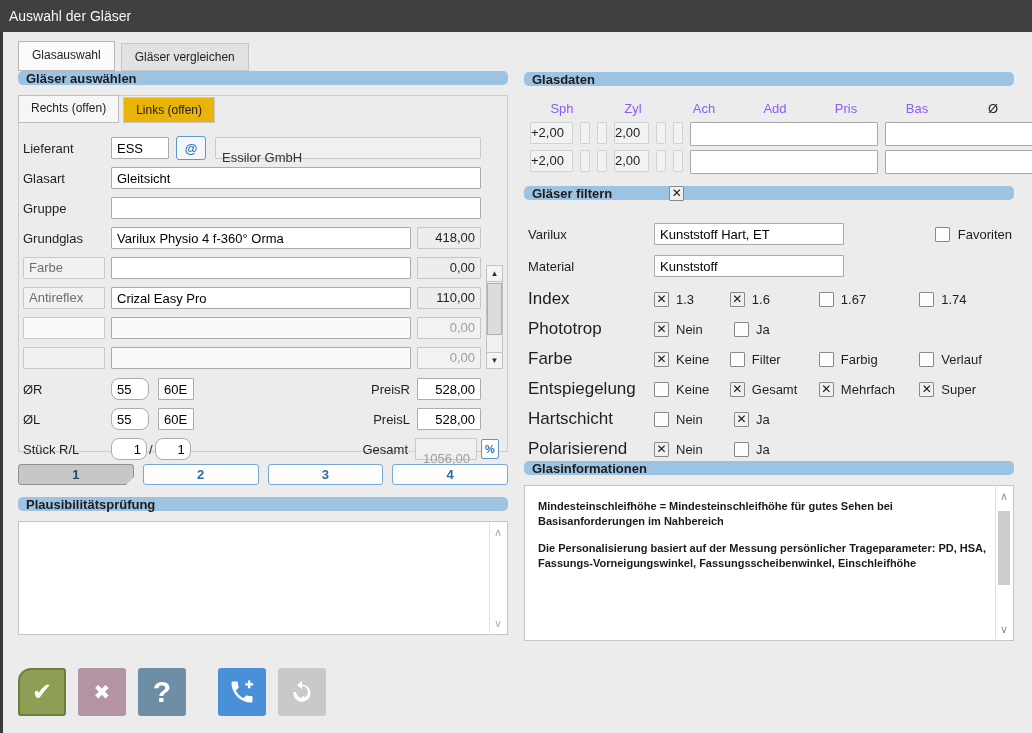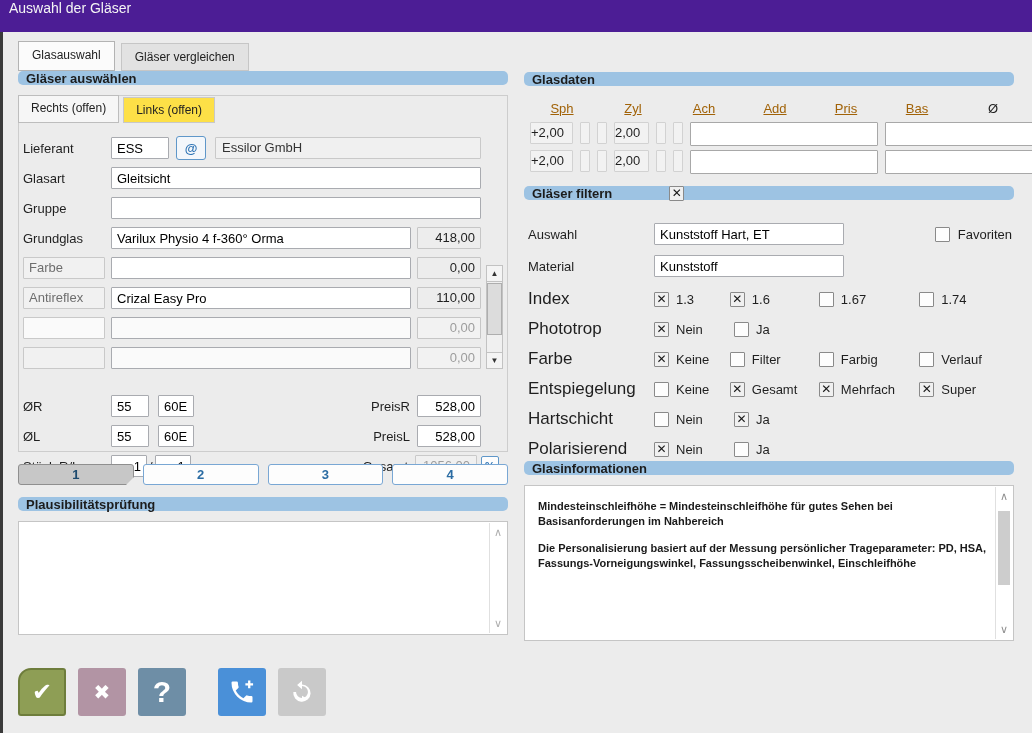--- a/index.html
+++ b/index.html
@@ -7,53 +7,53 @@
   body {
     position: relative;
     background: #ececec;
     font-family: "Liberation Sans", sans-serif;
     color: #1f1f1f;
     overflow: hidden;
   }
   
   .titlebar {
     position:absolute; left:0; top:0; width:1032px; height:32px;
-    background:#4c1d95; color:#f5f5f5; font-size:14px;
-    display:flex; align-items:flex-start; padding-left:9px;
+    background:#404040; color:#f5f5f5; font-size:14px;
+    display:flex; align-items:center; padding-left:9px;
   }
   .frame-left { position:absolute; left:0; top:32px; width:3px; height:701px; background:#3a3a3a; }
 
   
   .tabs { position:absolute; left:18px; top:41px; display:flex; align-items:flex-end; gap:6px; }
   .tab { font-size:12px; padding:6px 13px; border:1px solid #c6c6c6; background:#e2e2e2; color:#222; cursor:default; }
   .tab.active { background:#fbfbfb; border-color:#b3b3b3; padding-bottom:8px; }
 
   
   .hdr {
     height:14px; background:#9dc3e3; border-radius:5px;
     display:flex; align-items:center; padding-left:8px;
     font-size:13px; font-weight:700; color:#1c1c1c;
   }
   
   .lp-hdr   { position:absolute; left:18px; top:71px;  width:490px; }
   .lp-panel { position:absolute; left:18px; top:95px;  width:490px; height:357px; border:1px solid #cdcdcd; }
   .subtabs  { display:flex; align-items:flex-end; gap:4px; margin:-1px 0 0 -1px;text-align:center; }
-  .subtab { font-size:12px; padding:5px 12px; border:1px solid #c8c8c8; background:#fde047; color:#222; }
+  .subtab { font-size:12px; padding:5px 12px; border:1px solid #c8c8c8; background:#eab308; color:#222; }
   .subtab.active { background:#f6f6f6; border-color:#bdbdbd; padding-bottom:7px; }
 
   .frow { display:flex; align-items:center; height:22px; margin:8px 26px 0 4px; }
   .frow.first { margin-top:14px; }
   .flabel { width:88px; font-size:13px; flex:0 0 88px; }
   .txt {
     height:22px; border:1px solid #a9abb0; background:#fff;
     font-family:"Liberation Sans",sans-serif; font-size:13px; padding:0 5px; border-radius:1px;
   }
   .ro {
     height:22px; background:#f0f0f0; border:1px solid #c9c9c9;
-    font-size:13px; line-height:20px; padding:0 6px; color:#333; border-radius:1px;
+    font-size:13px; line-height:20px; padding:10px 6px; color:#333; border-radius:1px;
   }
   .atbtn {
     width:30px; height:24px; margin-left:7px; border:1px solid #5f97c9; border-radius:3px;
     background:#f3f7fb; color:#2e74b5; font-size:13px; font-weight:700;
     display:flex; align-items:center; justify-content:center;
   }
   .price {
     width:64px; flex:0 0 64px; margin-left:6px; height:22px;
     background:#ededed; border:1px solid #c6c6c6; border-radius:1px;
     font-size:13px; line-height:20px; text-align:right; padding:0 5px; color:#1f1f1f;
@@ -71,22 +71,22 @@
     position:absolute; right:-18px; top:8px; bottom:0; width:17px;
     background:#f0f0f0; border:1px solid #c2c2c2;
   }
   .sbtn { position:absolute; left:0; width:15px; height:16px; background:#f4f4f4;
           display:flex; align-items:center; justify-content:center; font-size:8px; color:#333; }
   .sbtn.up { top:0; border-bottom:1px solid #c2c2c2; }
   .sbtn.dn { bottom:0; border-top:1px solid #c2c2c2; }
   .sthumb { position:absolute; left:0; top:17px; width:15px; height:52px; background:#dcdcdc; border:1px solid #aeaeae; }
 
   .dimrow { display:flex; align-items:center; height:22px; margin:8px 26px 0 4px; }
-  .dimrow.gap { margin-top:26px; }
-  .din { width:38px; flex:0 0 38px; text-align:left; }
+  .dimrow.gap { margin-top:9px; }
+  .din { width:38px; flex:0 0 38px; text-align:left;border-radius:8px; }
   .din2 { width:36px; flex:0 0 36px; margin-left:9px; }
   .din.num { text-align:right; }
   .plabel { margin-left:auto; font-size:13px; padding-right:7px; }
   .pin { width:64px; flex:0 0 64px; text-align:right; }
   .roP { width:62px; flex:0 0 62px; text-align:right; color:#9d9d9d; }
   .pct {
     width:18px; height:20px; margin-left:4px; border:1px solid #5f97c9; border-radius:2px;
     background:#fdfdfd; color:#2e74b5; font-size:11px; font-weight:700;
     display:flex; align-items:center; justify-content:center;
   }
@@ -119,21 +119,21 @@
     color:#fff; font-size:24px;
   }
   .act.ok { border:2px solid #6e7d3c; border-top-left-radius:13px; }
   .act.call { margin-left:20px; }
   .act .q { font-size:30px; font-weight:700; font-family:"Liberation Sans",sans-serif; }
   .act .glyph { font-family:"DejaVu Sans",sans-serif; font-size:24px; }
 
   
   .gd-hdr { position:absolute; left:524px; top:72px; width:490px; }
   .gd-cols { position:absolute; left:524px; top:101px; width:506px; display:flex; gap:7px; padding-left:6px; }
-  .gd-cols .gh { flex:1; text-align:center; font-size:13px; color:#a16207;text-decoration:underline; }
+  .gd-cols .gh { flex:1; text-align:center; font-size:13px; color:#8b5cf6; }
   .gd-cols .gh-dia { flex:0 0 74px; text-align:center; font-size:13px; }
   .gd-row { position:absolute; left:524px; width:506px; display:flex; gap:7px; padding-left:6px; }
   .gd-row.r1 { top:122px; } .gd-row.r2 { top:150px; }
   .gcell { flex:1; height:22px; background:#f2f2f2; border:1px solid #d2d2d2; border-radius:1px;
            font-size:13px; line-height:20px; text-align:right; padding-right:8px; color:#1f1f1f; }
   .gdia { flex:0 0 33px; height:24px; background:#fff; border:1px solid #a8a8a8; border-radius:1px; }
 
   .gf-hdr { position:absolute; left:524px; top:186px; width:490px; }
   .hdrcb { margin-left:57px; }
   .cb {
@@ -336,21 +336,21 @@
     <input class="txt gdia" value="" style="">
   </div>
 
 <div class="hdr gf-hdr">
   <span>Gläser filtern</span>
   <span class="cb checked hdrcb" id="filter-master-cb">✕</span>
 </div>
 
 <div class="gf-body">
   <div class="prow first">
-    <span class="plbl">Auswahl</span>
+    <span class="plbl">Varilux</span>
     <input class="txt wide" value="Kunststoff Hart, ET" style="">
     <span class="fav">
       <span class="cb" id="fav-cb"></span>
       <span class="t">Favoriten</span>
     </span>
   </div>
   <div class="prow">
     <span class="plbl">Material</span>
     <input class="txt wide" value="Kunststoff" style="">
   </div>

